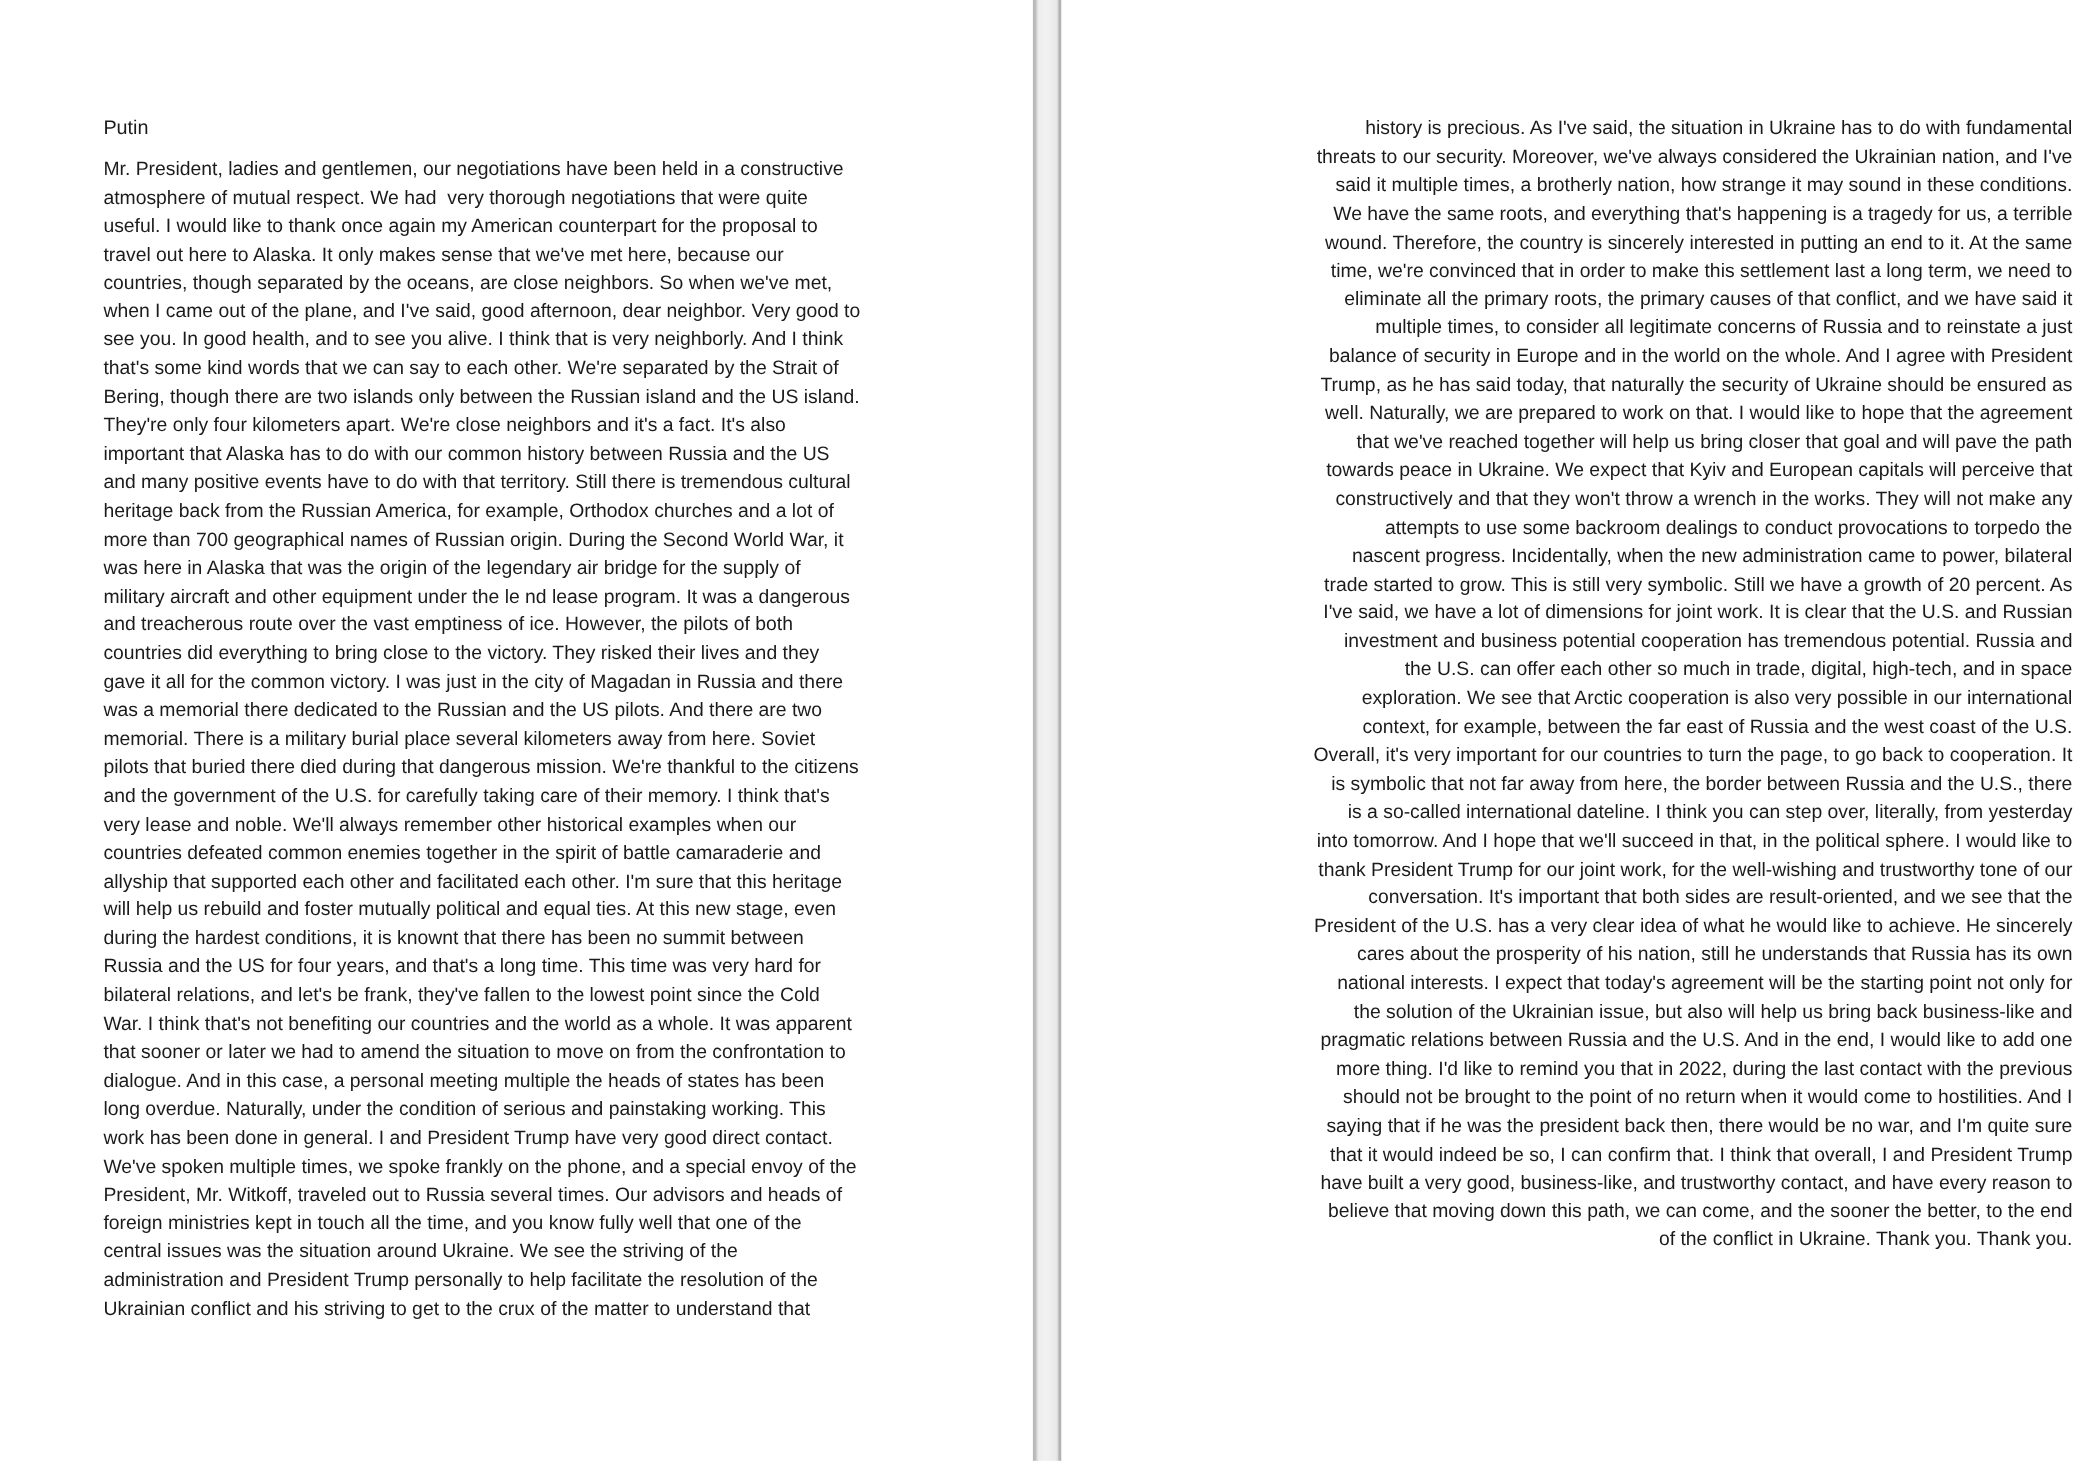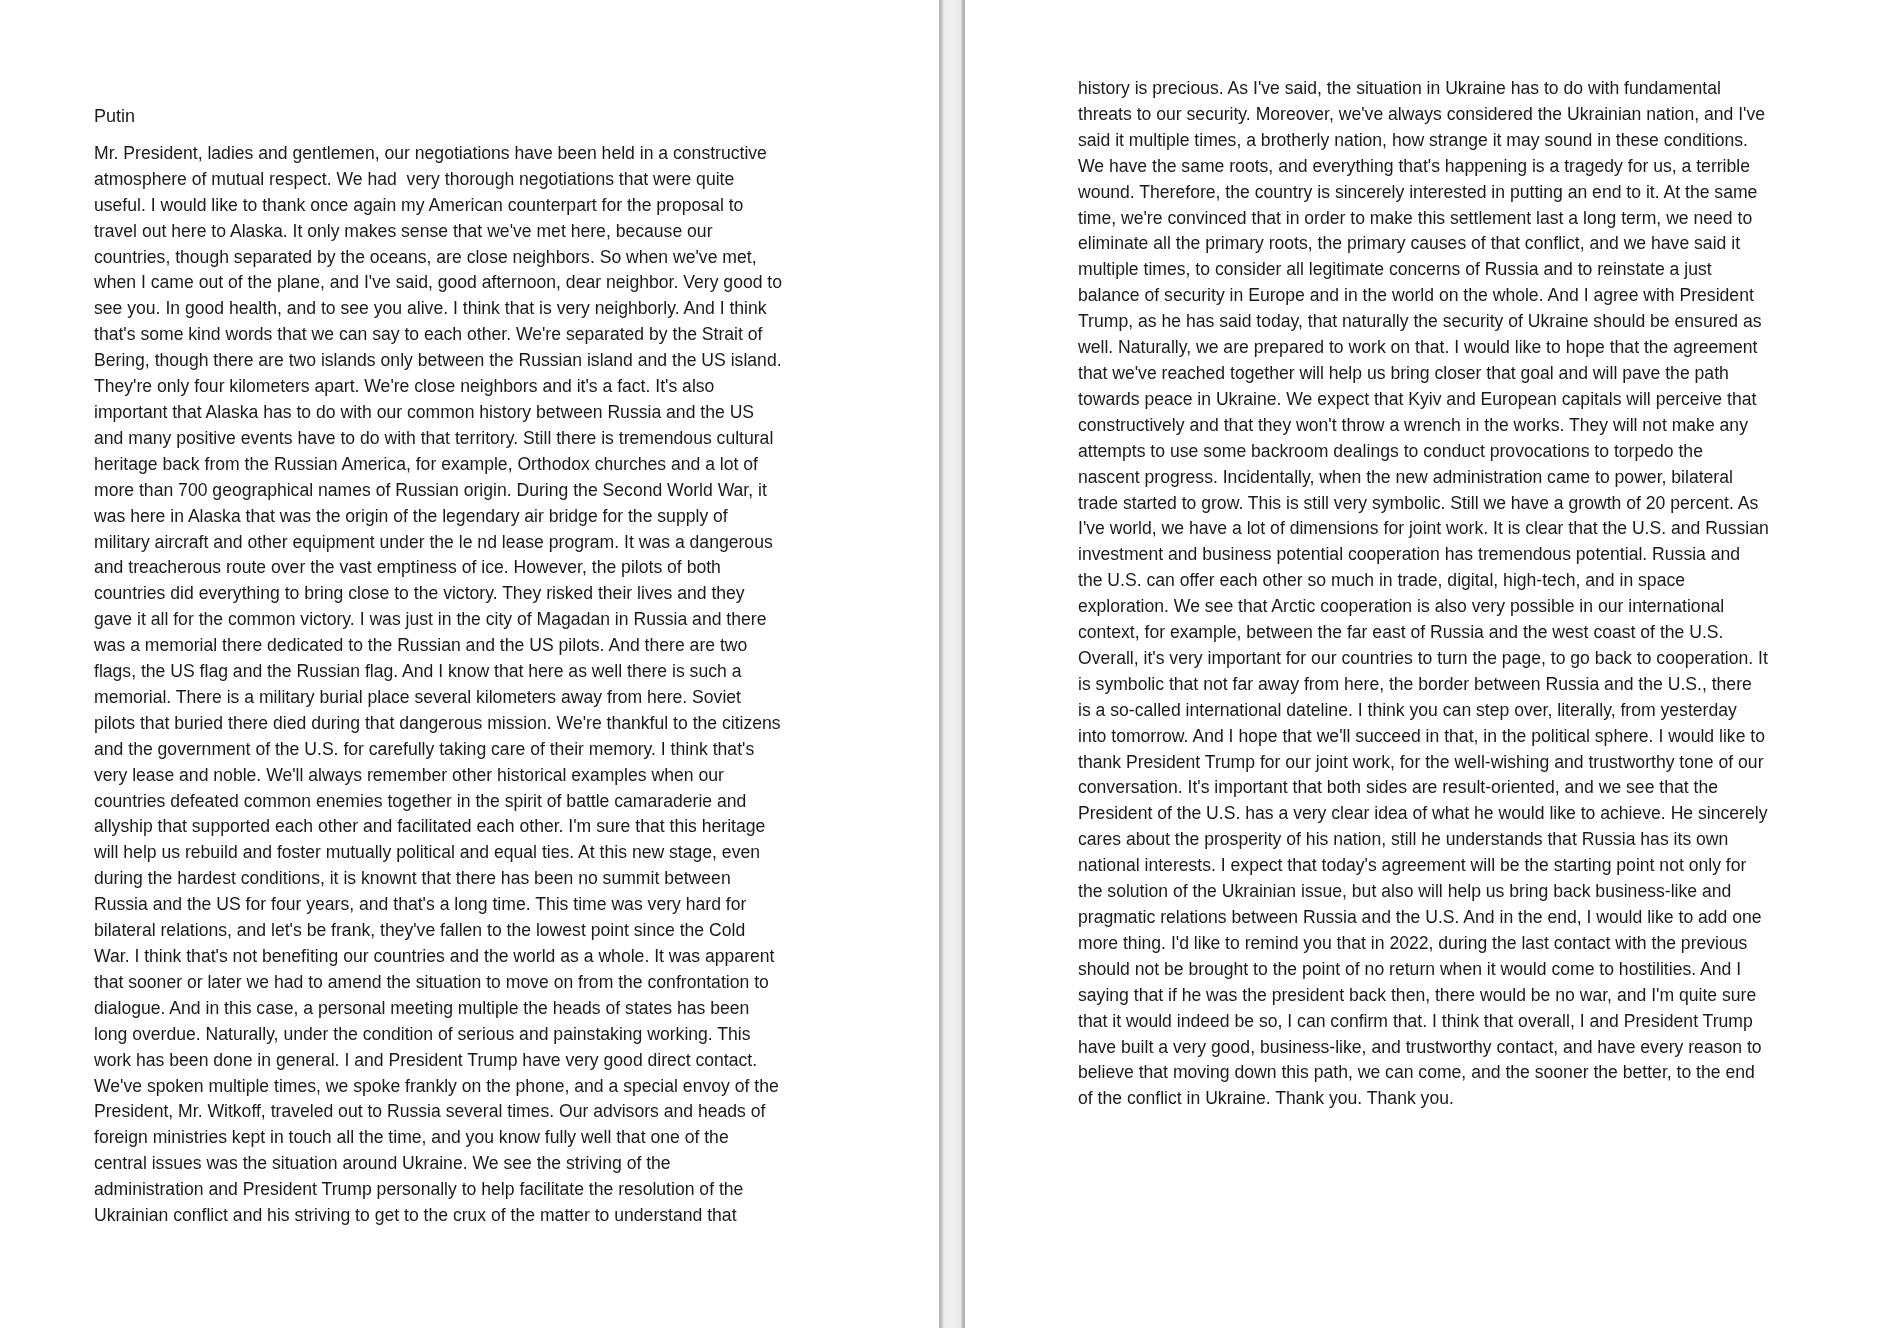--- a/index.html
+++ b/index.html
@@ -38,21 +38,21 @@
     width: 26px;
     top: 0;
     bottom: 0;
     background: linear-gradient(to right,
       #b9b9b9 0px, #b9b9b9 2px,
       #ececec 5px, #f1f1f1 45%,
       #ebebeb 75%, #e6e6e6 calc(100% - 4px),
       #b2b2b2 calc(100% - 2px), #b2b2b2 100%);
   }
   .content-left  { padding: 104px 20px 0 94px; }
-  .content-right { padding: 76px 20px 0 113px; }
+  .content-right { padding: 104px 20px 0 113px; text-align: right; }
   .speaker-heading {
     font-size: 18px;
     font-weight: 400;
     line-height: 25.9px;
     margin: 0 0 11px 0;
     white-space: pre;
   }
   .lines .line {
     font-size: 17.6px;
     line-height: 25.9px;
@@ -81,21 +81,20 @@
           <div class="line">important that Alaska has to do with our common history between Russia and the US</div>
           <div class="line">and many positive events have to do with that territory. Still there is tremendous cultural</div>
           <div class="line">heritage back from the Russian America, for example, Orthodox churches and a lot of</div>
           <div class="line">more than 700 geographical names of Russian origin. During the Second World War, it</div>
           <div class="line">was here in Alaska that was the origin of the legendary air bridge for the supply of</div>
           <div class="line">military aircraft and other equipment under the le nd lease program. It was a dangerous</div>
           <div class="line">and treacherous route over the vast emptiness of ice. However, the pilots of both</div>
           <div class="line">countries did everything to bring close to the victory. They risked their lives and they</div>
           <div class="line">gave it all for the common victory. I was just in the city of Magadan in Russia and there</div>
           <div class="line">was a memorial there dedicated to the Russian and the US pilots. And there are two</div>
-          <div class="line">flags, the US flag and the Russian flag. And I know that here as well there is such a</div>
           <div class="line">memorial. There is a military burial place several kilometers away from here. Soviet</div>
           <div class="line">pilots that buried there died during that dangerous mission. We're thankful to the citizens</div>
           <div class="line">and the government of the U.S. for carefully taking care of their memory. I think that's</div>
           <div class="line">very lease and noble. We'll always remember other historical examples when our</div>
           <div class="line">countries defeated common enemies together in the spirit of battle camaraderie and</div>
           <div class="line">allyship that supported each other and facilitated each other. I'm sure that this heritage</div>
           <div class="line">will help us rebuild and foster mutually political and equal ties. At this new stage, even</div>
           <div class="line">during the hardest conditions, it is knownt that there has been no summit between</div>
           <div class="line">Russia and the US for four years, and that's a long time. This time was very hard for</div>
           <div class="line">bilateral relations, and let's be frank, they've fallen to the lowest point since the Cold</div>
@@ -129,21 +128,21 @@
           <div class="line">multiple times, to consider all legitimate concerns of Russia and to reinstate a just</div>
           <div class="line">balance of security in Europe and in the world on the whole. And I agree with President</div>
           <div class="line">Trump, as he has said today, that naturally the security of Ukraine should be ensured as</div>
           <div class="line">well. Naturally, we are prepared to work on that. I would like to hope that the agreement</div>
           <div class="line">that we've reached together will help us bring closer that goal and will pave the path</div>
           <div class="line">towards peace in Ukraine. We expect that Kyiv and European capitals will perceive that</div>
           <div class="line">constructively and that they won't throw a wrench in the works. They will not make any</div>
           <div class="line">attempts to use some backroom dealings to conduct provocations to torpedo the</div>
           <div class="line">nascent progress. Incidentally, when the new administration came to power, bilateral</div>
           <div class="line">trade started to grow. This is still very symbolic. Still we have a growth of 20 percent. As</div>
-          <div class="line">I've world, we have a lot of dimensions for joint work. It is clear that the U.S. and Russian</div>
+          <div class="line">I've said, we have a lot of dimensions for joint work. It is clear that the U.S. and Russian</div>
           <div class="line">investment and business potential cooperation has tremendous potential. Russia and</div>
           <div class="line">the U.S. can offer each other so much in trade, digital, high-tech, and in space</div>
           <div class="line">exploration. We see that Arctic cooperation is also very possible in our international</div>
           <div class="line">context, for example, between the far east of Russia and the west coast of the U.S.</div>
           <div class="line">Overall, it's very important for our countries to turn the page, to go back to cooperation. It</div>
           <div class="line">is symbolic that not far away from here, the border between Russia and the U.S., there</div>
           <div class="line">is a so-called international dateline. I think you can step over, literally, from yesterday</div>
           <div class="line">into tomorrow. And I hope that we'll succeed in that, in the political sphere. I would like to</div>
           <div class="line">thank President Trump for our joint work, for the well-wishing and trustworthy tone of our</div>
           <div class="line">conversation. It's important that both sides are result-oriented, and we see that the</div>

